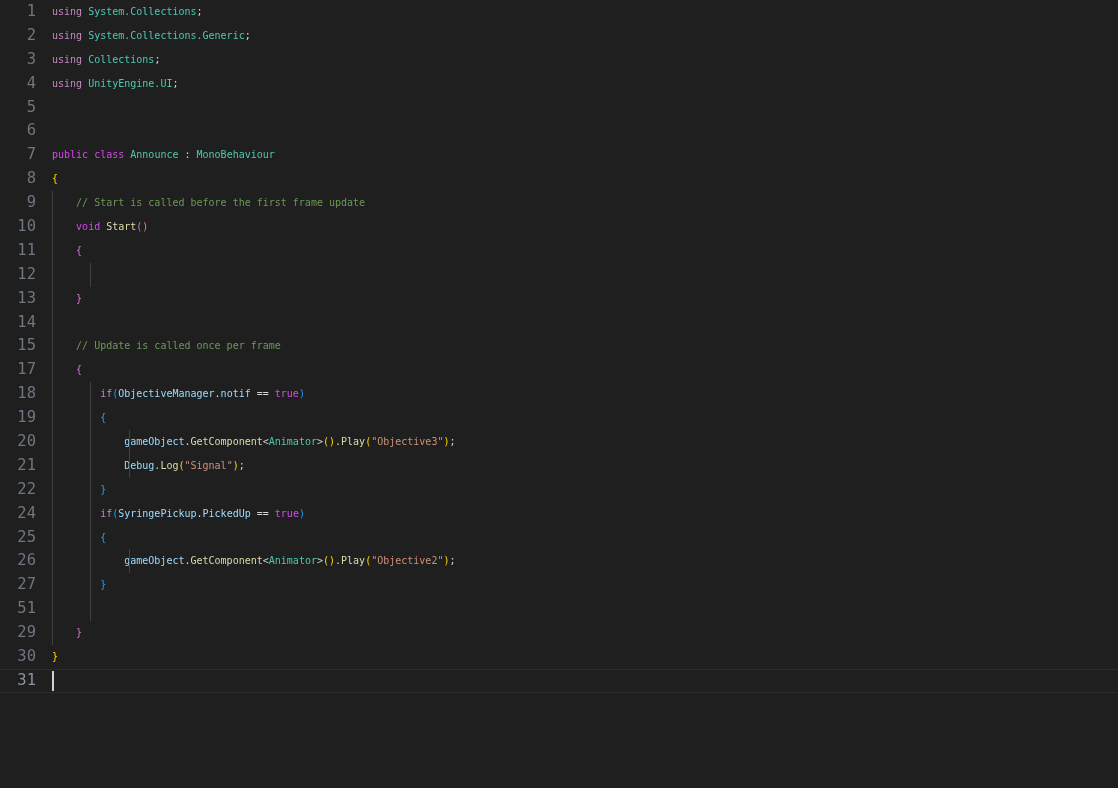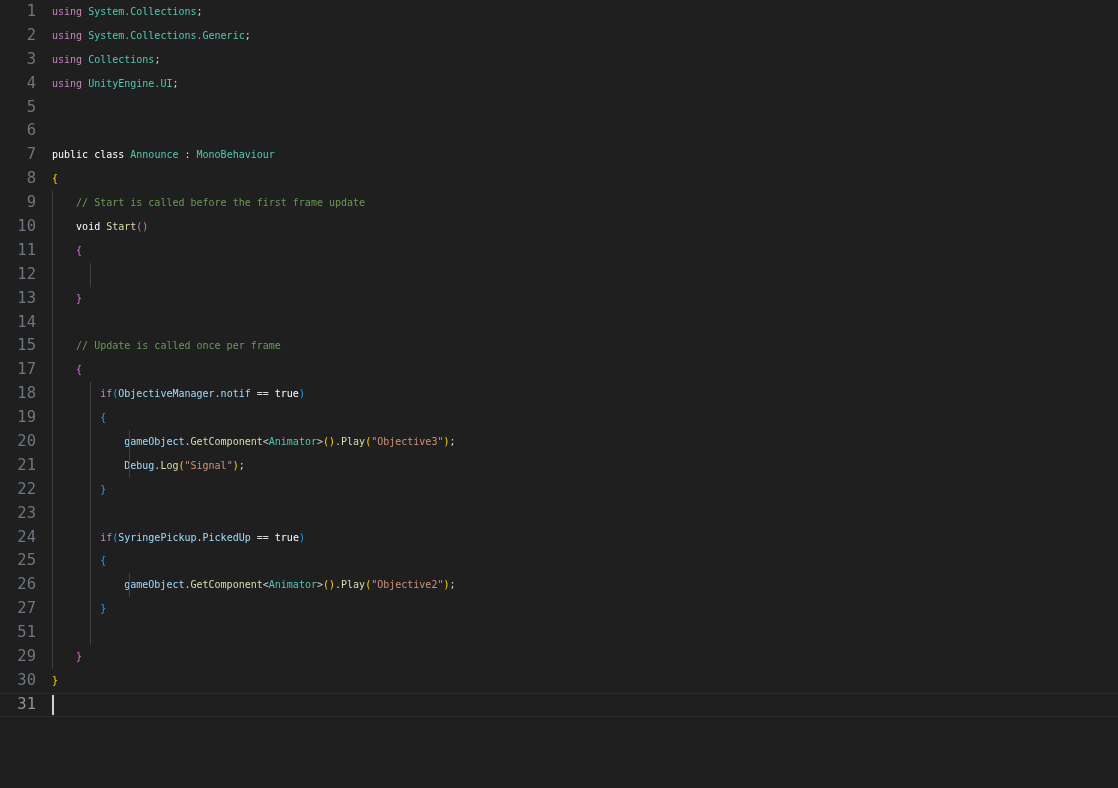--- a/index.html
+++ b/index.html
@@ -71,21 +71,21 @@
   .caret {
     position: absolute;
     left: 6px;
     top: 2px;
     bottom: 2px;
     width: 2px;
     background: #d0d0d0;
   }
 
   
-  .t-kw       { color: #ffffff; }   
+  .t-kw       { color: #d946ef; }   
   .t-using    { color: #c586c0; }   
   .t-type     { color: #4ec9b0; }   
   .t-fn       { color: #dcdcaa; }   
   .t-var      { color: #9cdcfe; }   
   .t-str      { color: #ce9178; }   
   .t-cmt      { color: #6a9955; }   
   .t-punc     { color: #d4d4d4; }   
   .t-brace1   { color: #ffd700; }   
   .t-brace2   { color: #da70d6; }   
   .t-brace3   { color: #179fff; }   
@@ -109,21 +109,20 @@
       <div class="row"><div class="gutter">12</div><div class="code"><span class="guide" style="left: 6px;"></span><span class="guide" style="left: 44.48px;"></span></div></div>
       <div class="row"><div class="gutter">13</div><div class="code"><span class="guide" style="left: 6px;"></span><span class="t-punc">    </span><span class="t-brace2">}</span></div></div>
       <div class="row"><div class="gutter">14</div><div class="code"><span class="guide" style="left: 6px;"></span></div></div>
       <div class="row"><div class="gutter">15</div><div class="code"><span class="guide" style="left: 6px;"></span><span class="t-punc">    </span><span class="t-cmt">// Update is called once per frame</span></div></div>
       <div class="row"><div class="gutter">17</div><div class="code"><span class="guide" style="left: 6px;"></span><span class="t-punc">    </span><span class="t-brace2">{</span></div></div>
       <div class="row"><div class="gutter">18</div><div class="code"><span class="guide" style="left: 6px;"></span><span class="guide" style="left: 44.48px;"></span><span class="t-punc">        </span><span class="t-using">if</span><span class="t-brace3">(</span><span class="t-var">ObjectiveManager</span><span class="t-punc">.</span><span class="t-var">notif</span><span class="t-punc"> == </span><span class="t-kw">true</span><span class="t-brace3">)</span></div></div>
       <div class="row"><div class="gutter">19</div><div class="code"><span class="guide" style="left: 6px;"></span><span class="guide" style="left: 44.48px;"></span><span class="t-punc">        </span><span class="t-brace3">{</span></div></div>
       <div class="row"><div class="gutter">20</div><div class="code"><span class="guide" style="left: 6px;"></span><span class="guide" style="left: 44.48px;"></span><span class="guide" style="left: 82.96px;"></span><span class="t-punc">            </span><span class="t-var">gameObject</span><span class="t-punc">.</span><span class="t-fn">GetComponent</span><span class="t-punc">&lt;</span><span class="t-type">Animator</span><span class="t-punc">&gt;</span><span class="t-brace1">()</span><span class="t-punc">.</span><span class="t-fn">Play</span><span class="t-brace1">(</span><span class="t-str">"Objective3"</span><span class="t-brace1">)</span><span class="t-punc">;</span></div></div>
       <div class="row"><div class="gutter">21</div><div class="code"><span class="guide" style="left: 6px;"></span><span class="guide" style="left: 44.48px;"></span><span class="guide" style="left: 82.96px;"></span><span class="t-punc">            </span><span class="t-var">Debug</span><span class="t-punc">.</span><span class="t-fn">Log</span><span class="t-brace1">(</span><span class="t-str">"Signal"</span><span class="t-brace1">)</span><span class="t-punc">;</span></div></div>
       <div class="row"><div class="gutter">22</div><div class="code"><span class="guide" style="left: 6px;"></span><span class="guide" style="left: 44.48px;"></span><span class="t-punc">        </span><span class="t-brace3">}</span></div></div>
-      <div class="row"><div class="gutter">23</div><div class="code"><span class="guide" style="left: 6px;"></span><span class="guide" style="left: 44.48px;"></span></div></div>
       <div class="row"><div class="gutter">24</div><div class="code"><span class="guide" style="left: 6px;"></span><span class="guide" style="left: 44.48px;"></span><span class="t-punc">        </span><span class="t-using">if</span><span class="t-brace3">(</span><span class="t-var">SyringePickup</span><span class="t-punc">.</span><span class="t-var">PickedUp</span><span class="t-punc"> == </span><span class="t-kw">true</span><span class="t-brace3">)</span></div></div>
       <div class="row"><div class="gutter">25</div><div class="code"><span class="guide" style="left: 6px;"></span><span class="guide" style="left: 44.48px;"></span><span class="t-punc">        </span><span class="t-brace3">{</span></div></div>
       <div class="row"><div class="gutter">26</div><div class="code"><span class="guide" style="left: 6px;"></span><span class="guide" style="left: 44.48px;"></span><span class="guide" style="left: 82.96px;"></span><span class="t-punc">            </span><span class="t-var">gameObject</span><span class="t-punc">.</span><span class="t-fn">GetComponent</span><span class="t-punc">&lt;</span><span class="t-type">Animator</span><span class="t-punc">&gt;</span><span class="t-brace1">()</span><span class="t-punc">.</span><span class="t-fn">Play</span><span class="t-brace1">(</span><span class="t-str">"Objective2"</span><span class="t-brace1">)</span><span class="t-punc">;</span></div></div>
       <div class="row"><div class="gutter">27</div><div class="code"><span class="guide" style="left: 6px;"></span><span class="guide" style="left: 44.48px;"></span><span class="t-punc">        </span><span class="t-brace3">}</span></div></div>
       <div class="row"><div class="gutter">51</div><div class="code"><span class="guide" style="left: 6px;"></span><span class="guide" style="left: 44.48px;"></span></div></div>
       <div class="row"><div class="gutter">29</div><div class="code"><span class="guide" style="left: 6px;"></span><span class="t-punc">    </span><span class="t-brace2">}</span></div></div>
       <div class="row"><div class="gutter">30</div><div class="code"><span class="t-brace1">}</span></div></div>
       <div class="row current"><div class="gutter">31</div><div class="code"><span class="caret"></span></div></div>
     </div>
 </div>

